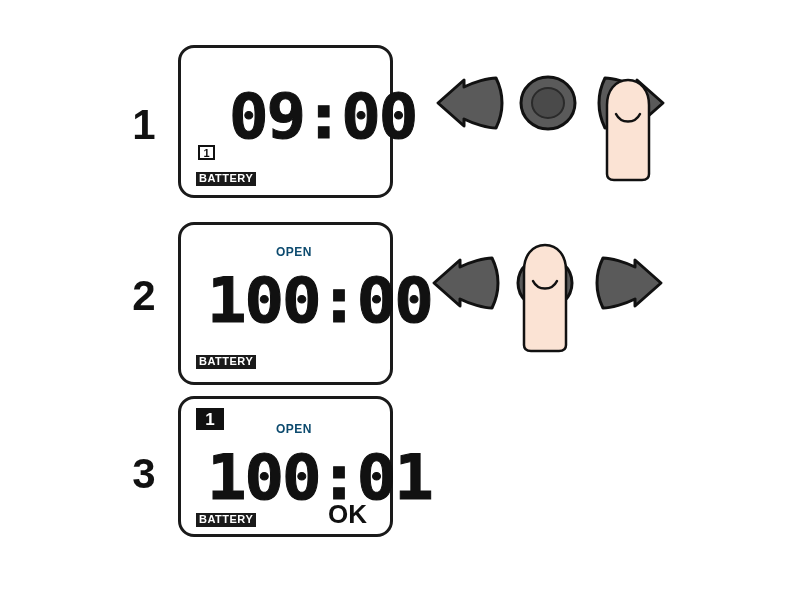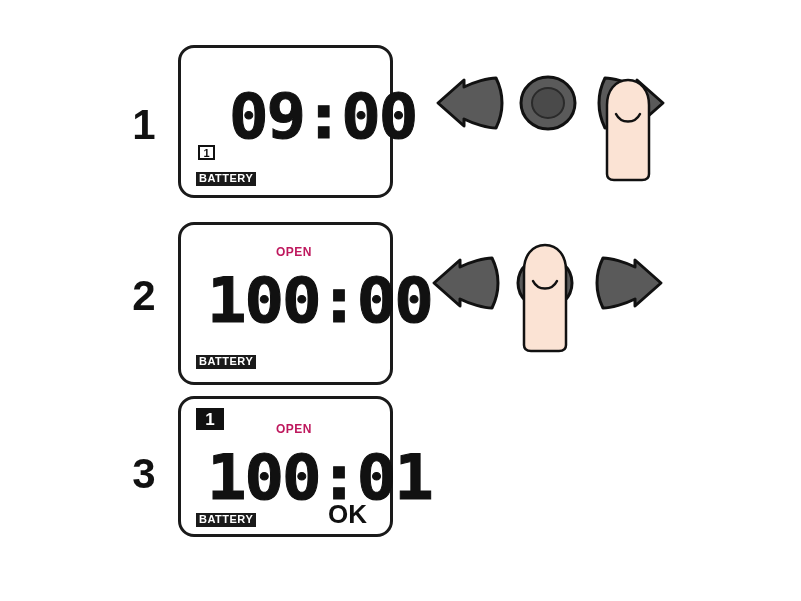--- a/index.html
+++ b/index.html
@@ -52,21 +52,21 @@
     transform: scaleX(1.06);
     transform-origin: left center;
     -webkit-text-stroke: 1px #111111;
   }
 
   .open-label {
     position: absolute;
     font-family: "Liberation Sans", sans-serif;
     font-size: 12px;
     font-weight: bold;
-    color: #be185d;
+    color: #0c4a6e;
     letter-spacing: 0.5px;
   }
 
   .battery-label {
     position: absolute;
     background: #1a1a1a;
     color: #ffffff;
     font-family: "Liberation Sans", sans-serif;
     font-size: 11px;
     font-weight: bold;

